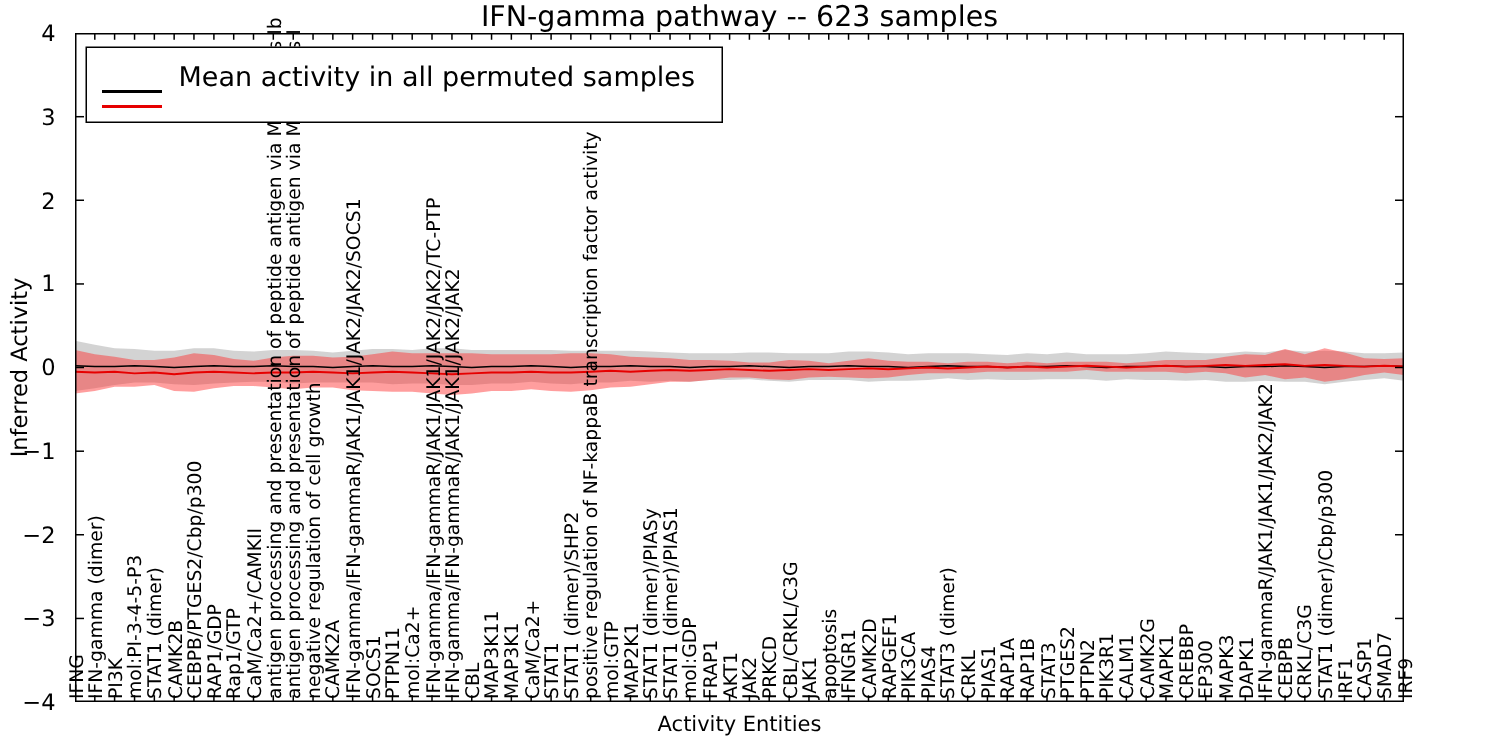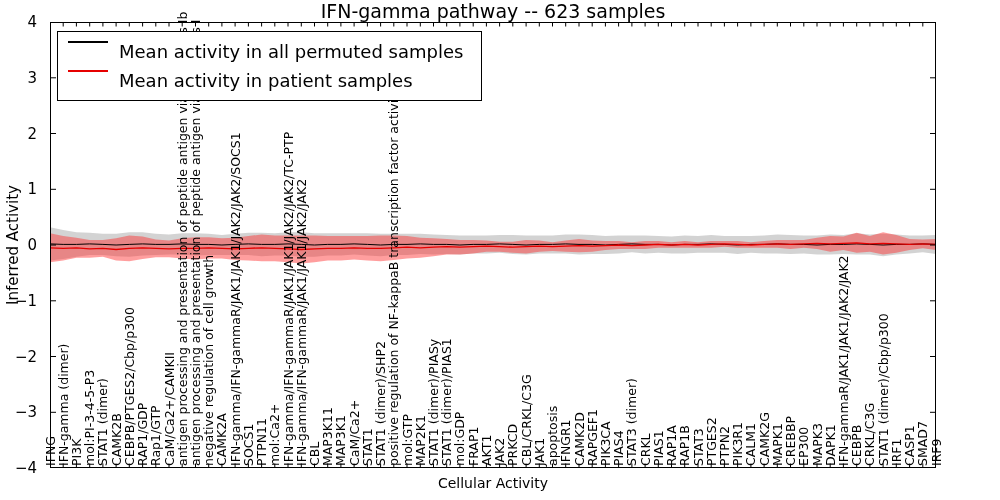--- a/index.html
+++ b/index.html
@@ -16,21 +16,21 @@
   .plot{position:absolute;left:50px;top:22px;width:886px;height:446px;z-index:1;}
   .plot svg{position:absolute;left:0;top:0;}
   .ylabs{position:absolute;left:0;top:22px;width:44px;height:446px;z-index:2;font-size:15px;}
   .ytick{position:absolute;right:7px;transform:translateY(-50%);white-space:nowrap;}
   .xlabs{position:absolute;left:50px;top:22px;width:886px;height:446px;z-index:3;
     pointer-events:none;}
   .xlab{position:absolute;bottom:2px;white-space:nowrap;font-size:12.5px;line-height:13px;
     transform-origin:left bottom;transform:rotate(-90deg);color:#000;}
   .legend{position:absolute;left:57px;top:31px;z-index:10;background:#fff;
     border:1px solid #000;padding:9px 18px 9px 10px;display:flex;flex-direction:column;gap:8px;}
-  .legend-entry{display:flex;align-items:flex-start;gap:11px;font-size:18px;white-space:nowrap;}
+  .legend-entry{display:flex;align-items:flex-end;gap:11px;font-size:18px;white-space:nowrap;}
   .legend-line{width:40px;height:0;border-top:2px solid #000;flex:0 0 auto;}
 </style>
 </head>
 <body>
 
 <div class="figure">
 
   <div class="title">IFN-gamma pathway -- 623 samples</div>
 
   <div class="ylabel">Inferred Activity</div>
@@ -284,19 +284,18 @@
       <span class="xlab" style="left: 892.5px;">IRF9</span>
     </div>
 
   <div class="legend">
     <div class="legend-entry">
       <span class="legend-line" id="legend-line-0" style="border-top-color: rgb(0, 0, 0);"></span>
       <span>Mean activity in all permuted samples</span>
     </div>
     <div class="legend-entry">
       <span class="legend-line" id="legend-line-1" style="border-top-color: rgb(230, 0, 0);"></span>
-      <span>Mean activity in patient samples</span>
     </div>
   </div>
 
-  <div class="xlabel">Cellular Activity</div>
+  <div class="xlabel">Activity Entities</div>
 
 </div>
 
 </body></html>

